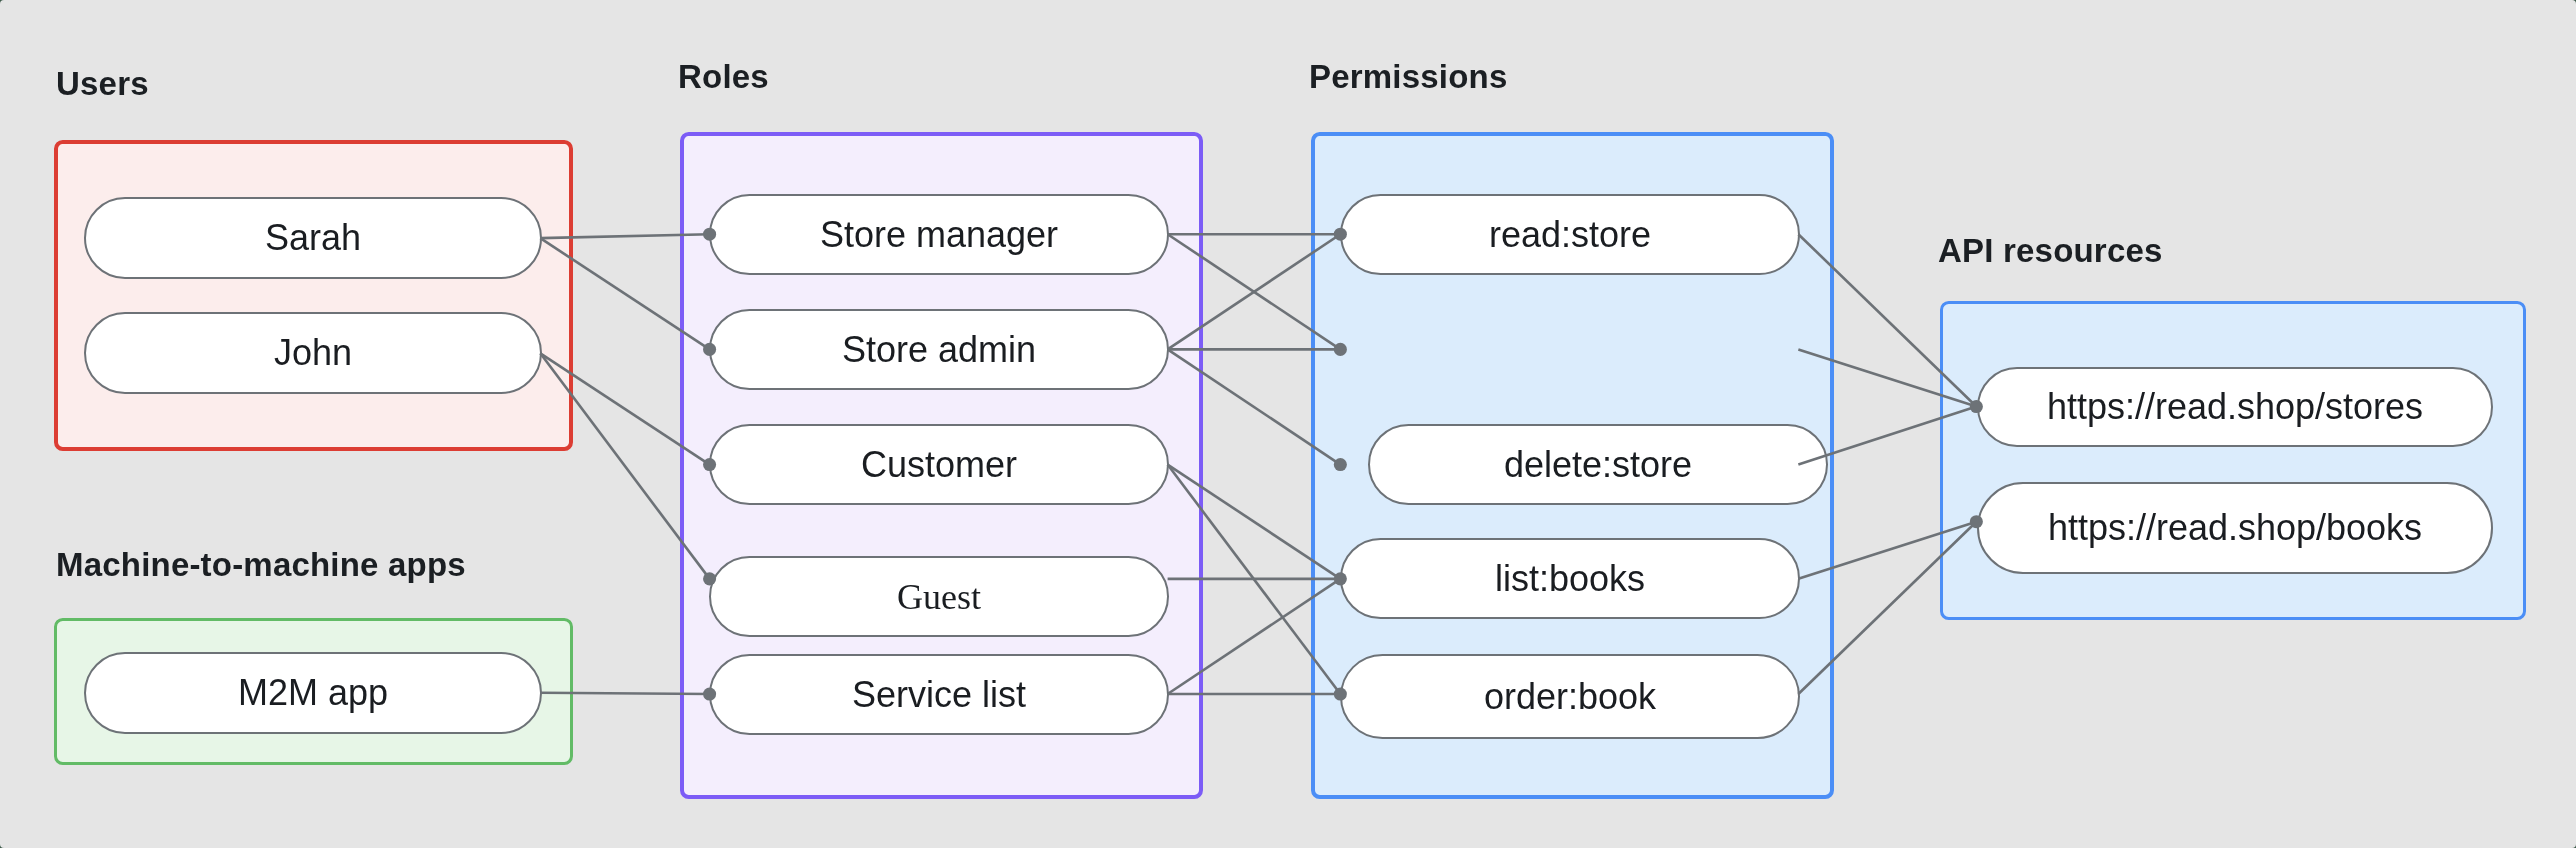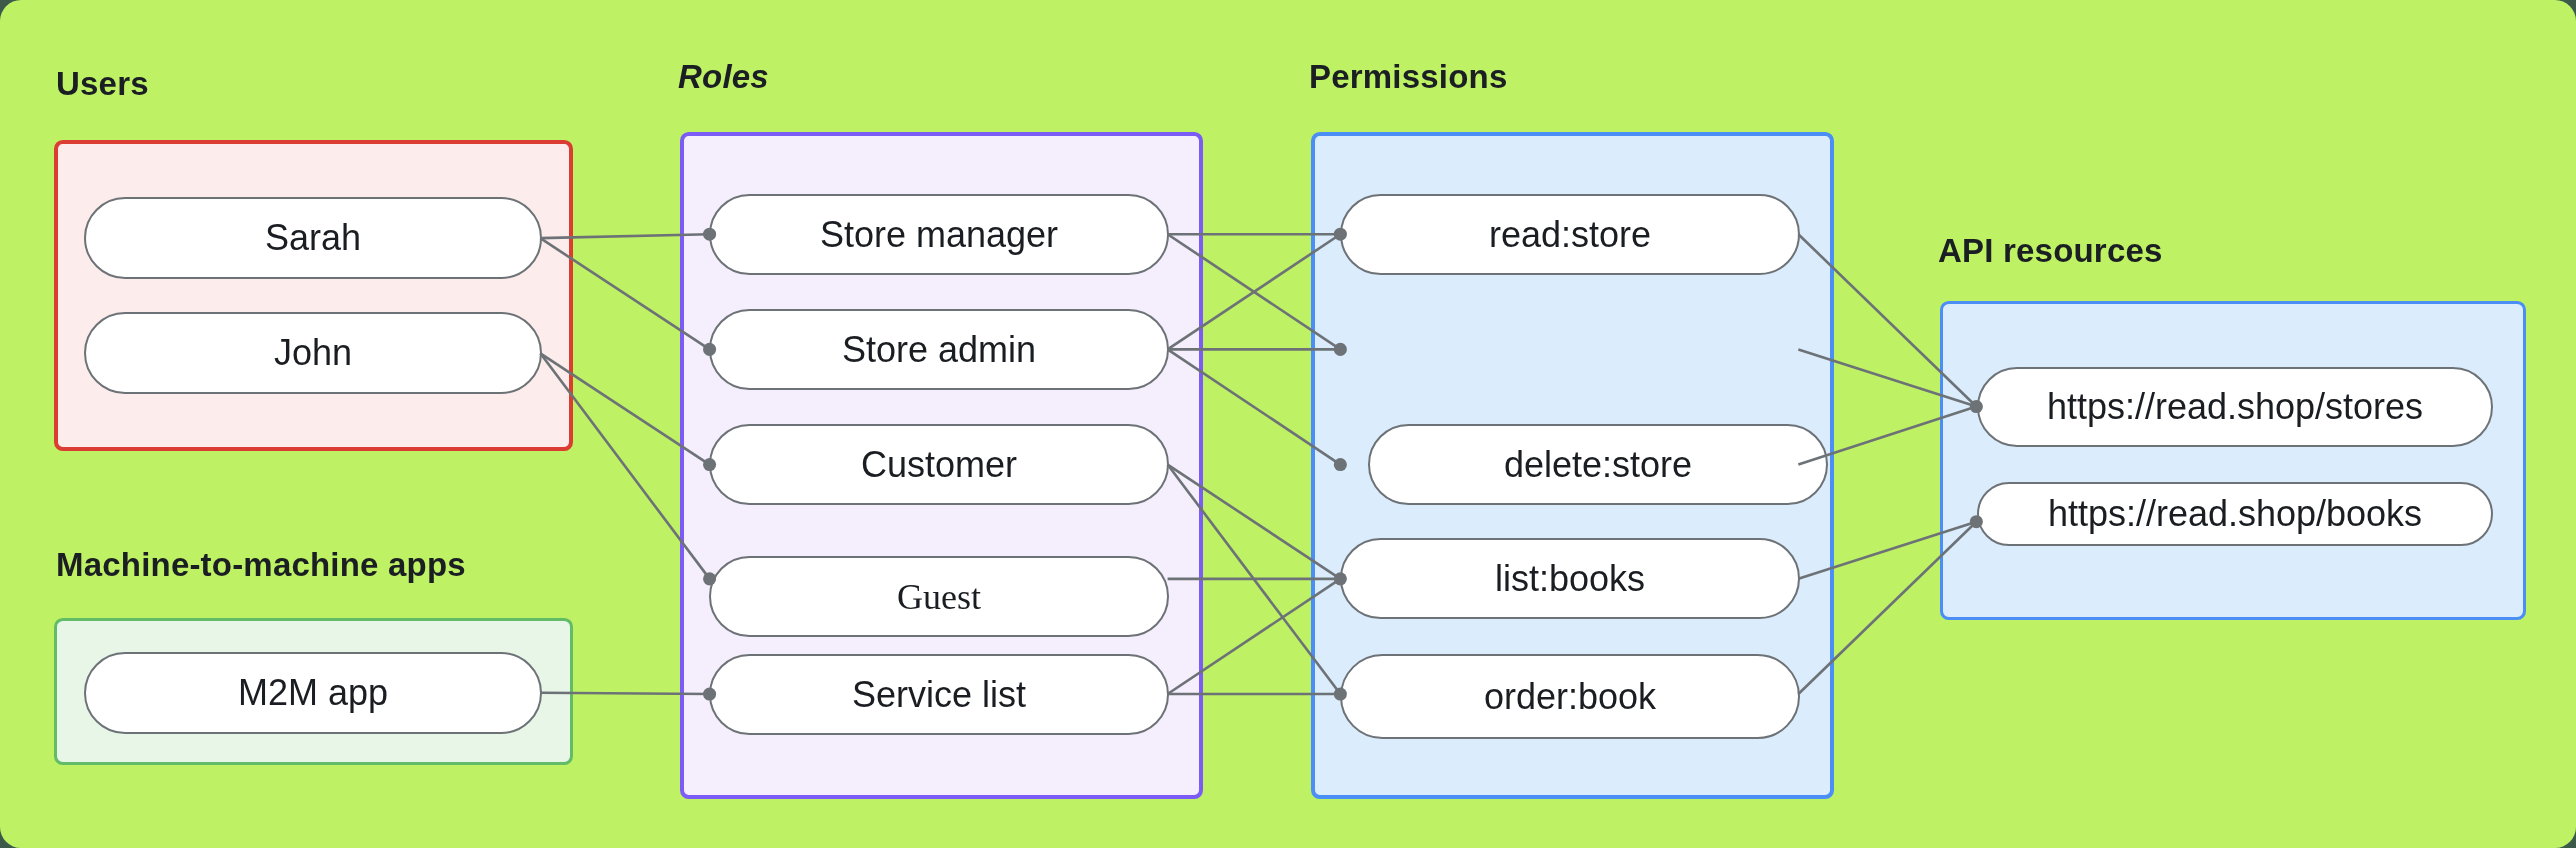--- a/index.html
+++ b/index.html
@@ -11,22 +11,22 @@
   .canvas {
     position: relative;
     width: 2576px;
     height: 848px;
     background: #3d5949;
     overflow: hidden;
   }
   .panel {
     position: absolute;
     inset: 0;
-    background: #bef264;
-    border-radius: 21px;
+    background: #e5e5e5;
+    border-radius: 4px;
   }
   .group-box {
     position: absolute;
     border-radius: 8.7px;
     box-sizing: border-box;
     z-index: 1;
   }
   .group-label {
     position: absolute;
     font-size: 33px;
@@ -97,31 +97,31 @@
         <circle cx="2265" cy="598" r="7.5" fill="#6d7277"></circle>
       </svg>
   <div class="group-box" style="left: 54px; top: 140px; width: 519px; height: 311px; background: rgb(252, 237, 236); border: 4.4px solid rgb(220, 61, 51);"></div>
       <div class="group-label" style="left: 56px; top: 65px;">Users</div>
       <div class="node-pill" style="left: 84px; top: 197px; width: 458px; height: 82px; background: rgb(255, 255, 255); border-color: rgb(109, 114, 119);">Sarah</div>
       <div class="node-pill" style="left: 84px; top: 312px; width: 458px; height: 82px; background: rgb(255, 255, 255); border-color: rgb(109, 114, 119);">John</div>
       <div class="group-box" style="left: 54px; top: 618px; width: 519px; height: 147px; background: rgb(231, 246, 231); border: 3.5px solid rgb(98, 187, 102);"></div>
       <div class="group-label" style="left: 56px; top: 546px;">Machine-to-machine apps</div>
       <div class="node-pill" style="left: 84px; top: 652px; width: 458px; height: 82px; background: rgb(255, 255, 255); border-color: rgb(109, 114, 119);">M2M app</div>
       <div class="group-box" style="left: 680px; top: 132px; width: 523px; height: 667px; background: rgb(244, 238, 253); border: 4.4px solid rgb(124, 92, 246);"></div>
-      <div class="group-label" style="left: 678px; top: 58px; font-style: italic;">Roles</div>
+      <div class="group-label" style="left: 678px; top: 58px;">Roles</div>
       <div class="node-pill" style="left: 709px; top: 194px; width: 460px; height: 81px; background: rgb(255, 255, 255); border-color: rgb(109, 114, 119);">Store manager</div>
       <div class="node-pill" style="left: 709px; top: 309px; width: 460px; height: 81px; background: rgb(255, 255, 255); border-color: rgb(109, 114, 119);">Store admin</div>
       <div class="node-pill" style="left: 709px; top: 424px; width: 460px; height: 81px; background: rgb(255, 255, 255); border-color: rgb(109, 114, 119);">Customer</div>
       <div class="node-pill" style="left: 709px; top: 556px; width: 460px; height: 81px; background: rgb(255, 255, 255); border-color: rgb(109, 114, 119); font-family: Liberation Serif, serif;">Guest</div>
       <div class="node-pill" style="left: 709px; top: 654px; width: 460px; height: 81px; background: rgb(255, 255, 255); border-color: rgb(109, 114, 119);">Service list</div>
       <div class="group-box" style="left: 1311px; top: 132px; width: 523px; height: 667px; background: rgb(219, 236, 252); border: 4.4px solid rgb(75, 142, 246);"></div>
       <div class="group-label" style="left: 1309px; top: 58px;">Permissions</div>
       <div class="node-pill" style="left: 1340px; top: 194px; width: 460px; height: 81px; background: rgb(255, 255, 255); border-color: rgb(109, 114, 119);">read:store</div>
       <div class="node-pill" style="left: 1368px; top: 424px; width: 460px; height: 81px; background: rgb(255, 255, 255); border-color: rgb(109, 114, 119);">delete:store</div>
       <div class="node-pill" style="left: 1340px; top: 538px; width: 460px; height: 81px; background: rgb(255, 255, 255); border-color: rgb(109, 114, 119);">list:books</div>
       <div class="node-pill" style="left: 1340px; top: 654px; width: 460px; height: 85px; background: rgb(255, 255, 255); border-color: rgb(109, 114, 119);">order:book</div>
       <div class="group-box" style="left: 1940px; top: 301px; width: 586px; height: 319px; background: rgb(219, 236, 252); border: 3.5px solid rgb(75, 142, 246);"></div>
       <div class="group-label" style="left: 1938px; top: 232px;">API resources</div>
       <div class="node-pill" style="left: 1977px; top: 367px; width: 516px; height: 80px; background: rgb(255, 255, 255); border-color: rgb(109, 114, 119);">https://read.shop/stores</div>
-      <div class="node-pill" style="left: 1977px; top: 482px; width: 516px; height: 64px; background: rgb(255, 255, 255); border-color: rgb(109, 114, 119);">https://read.shop/books</div>
+      <div class="node-pill" style="left: 1977px; top: 482px; width: 516px; height: 92px; background: rgb(255, 255, 255); border-color: rgb(109, 114, 119);">https://read.shop/books</div>
     </div>
 </div>
 
 
 </body></html>

